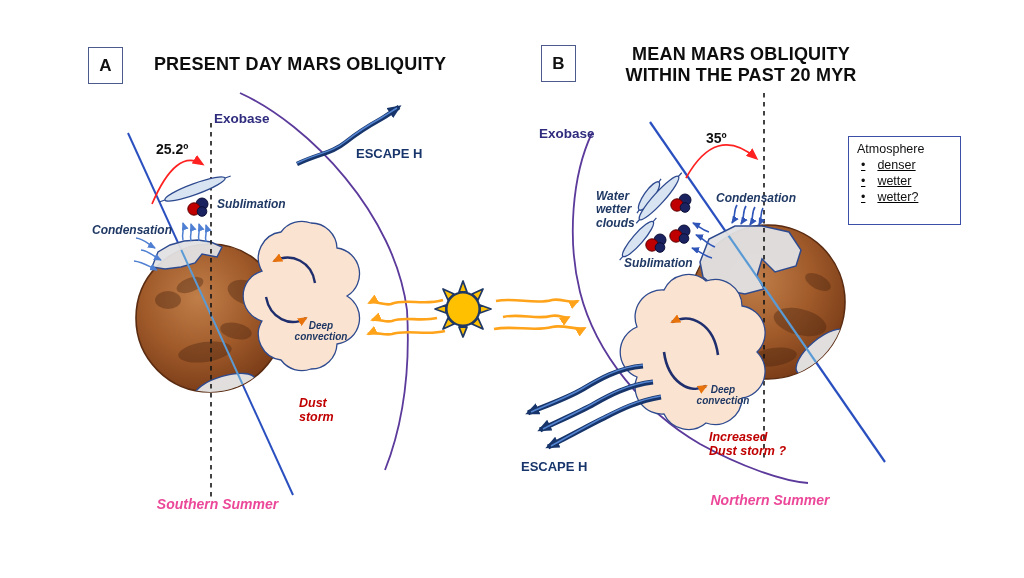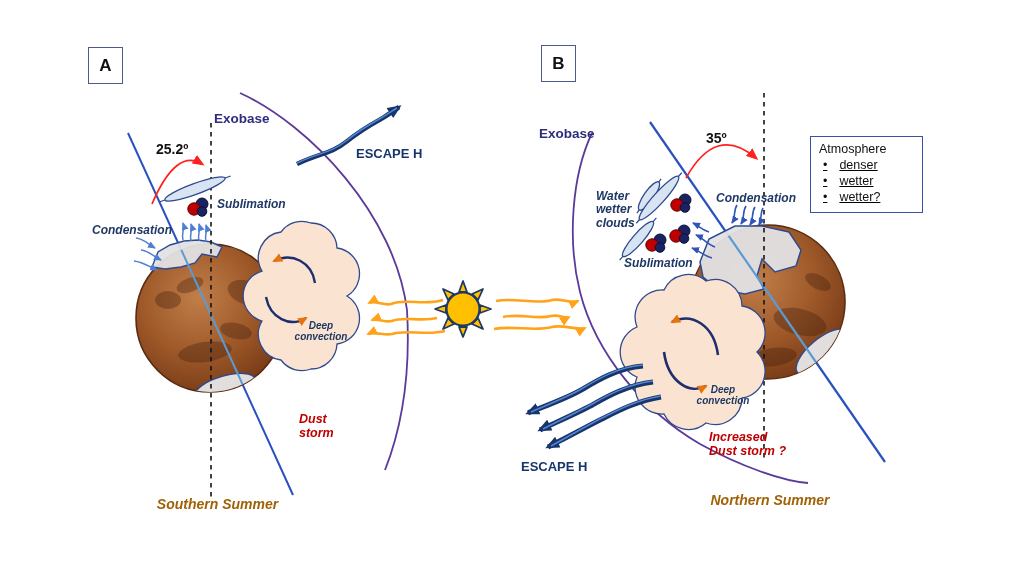--- a/index.html
+++ b/index.html
@@ -10,25 +10,25 @@
   .panel-letter{width:33px;height:35px;border:1.6px solid #4C5A8C;display:flex;
                 align-items:center;justify-content:center;font-weight:bold;
                 font-size:17px;color:#111;background:#fff;}
   .panel-title{font-weight:bold;color:#0d0d0d;font-size:18px;letter-spacing:.2px;text-align:center;}
   .exobase{font-weight:bold;font-size:13.5px;color:#2F2C7E;}
   .angle{font-weight:bold;font-size:14px;color:#111;}
   .anno{font-weight:bold;font-style:italic;font-size:12px;color:#1F3864;}
   .escape{font-weight:bold;font-size:13px;color:#17356B;}
   .red-anno{font-weight:bold;font-style:italic;font-size:12.5px;color:#C00000;
             white-space:normal;line-height:1.12;}
-  .season{font-weight:bold;font-style:italic;font-size:14px;color:#a16207;text-align:center;}
+  .season{font-weight:bold;font-style:italic;font-size:14px;color:#ec4899;text-align:center;}
   .wrap{white-space:normal;line-height:1.12;}
   .small-anno{font-size:10px;text-align:center;}
-  .atm-box{position:absolute;left:810px;top:136px;width:113px;border:1.8px solid #3A4FA5;
-           background:#fff;padding:5px 8px 6px 8px;box-sizing:border-box;}
+  .atm-box{position:absolute;left:848px;top:136px;width:113px;border:1.8px solid #3A4FA5;
+           background:#fff;padding:5px 8px 18px 8px;box-sizing:border-box;}
   .atm-title{font-size:12.5px;color:#111;margin:0 0 2px 0;}
   .atm-box ul{list-style:none;margin:0;padding:0;text-decoration:underline;}
   .atm-box li{font-size:12.5px;color:#111;margin:2px 0;padding-left:4px;}
   .atm-box li::before{content:"\2022";margin-right:12px;}
   .title-b{line-height:21px;}
 </style>
 </head>
 <body>
 
 <div class="stage">
@@ -229,30 +229,35 @@
       <path d="M643,365 C618,367 598,379 583,388 C568,397 542,407 531,412" fill="none" stroke="#5585D0" stroke-width="1.5"></path>
       <path d="M653,382 C628,385 608,396 594,404 C580,412 552,424 540,430" fill="none" stroke="#17356B" stroke-width="5" marker-end="url(#mNavyBig)"></path>
       <path d="M653,381 C628,384 608,395 594,403 C580,411 554,423 543,429" fill="none" stroke="#5585D0" stroke-width="1.5"></path>
       <path d="M661,397 C636,401 616,412 602,419 C588,426 560,441 548,447" fill="none" stroke="#17356B" stroke-width="5" marker-end="url(#mNavyBig)"></path>
       <path d="M661,396 C636,400 616,411 602,418 C588,425 562,440 551,446" fill="none" stroke="#5585D0" stroke-width="1.5"></path>
     </g>
   </g>
 </svg>
 
 <div class="lbl panel-letter" style="left:88px;top:47px;">A</div>
+<div class="lbl panel-title" style="left:145px;top:54px;width:310px;">PRESENT DAY MARS OBLIQUITY</div>
 <div class="lbl exobase" style="left:214px;top:111px;">Exobase</div>
 <div class="lbl angle" style="left:156px;top:141px;">25.2º</div>
 <div class="lbl anno" style="left:217px;top:197px;">Sublimation</div>
 <div class="lbl anno" style="left:92px;top:223px;">Condensation</div>
 <div class="lbl escape" style="left:356px;top:146px;">ESCAPE H</div>
 <div class="lbl anno wrap small-anno" style="left:292px;top:320px;width:58px;">Deep convection</div>
-<div class="lbl red-anno" style="left:299px;top:396px;width:44px;margin-top:16px;">Dust storm</div>
+<div class="lbl red-anno" style="left:299px;top:396px;width:44px;">Dust storm</div>
 <div class="lbl season" style="left:150px;top:496px;width:135px;">Southern Summer</div>
 
 <div class="lbl panel-letter" style="left:541px;top:45px;">B</div>
+<div class="lbl panel-title title-b" style="left:610px;top:44px;width:262px;">
+  <div>MEAN MARS OBLIQUITY</div>
+  <div>WITHIN THE PAST 20 MYR</div>
+</div>
 <div class="lbl exobase" style="left:539px;top:126px;">Exobase</div>
 <div class="lbl angle" style="left:706px;top:130px;">35º</div>
 <div class="lbl anno wrap" style="left:596px;top:190px;width:48px;">Water wetter clouds</div>
 <div class="lbl anno" style="left:716px;top:191px;">Condensation</div>
 <div class="lbl anno" style="left:624px;top:256px;">Sublimation</div>
 <div class="lbl anno wrap small-anno" style="left:694px;top:384px;width:58px;">Deep convection</div>
 <div class="lbl red-anno" style="left:709px;top:430px;width:88px;">Increased Dust storm ?</div>
 <div class="lbl escape" style="left:521px;top:459px;">ESCAPE H</div>
 <div class="lbl season" style="left:700px;top:492px;width:140px;">Northern Summer</div>
 

